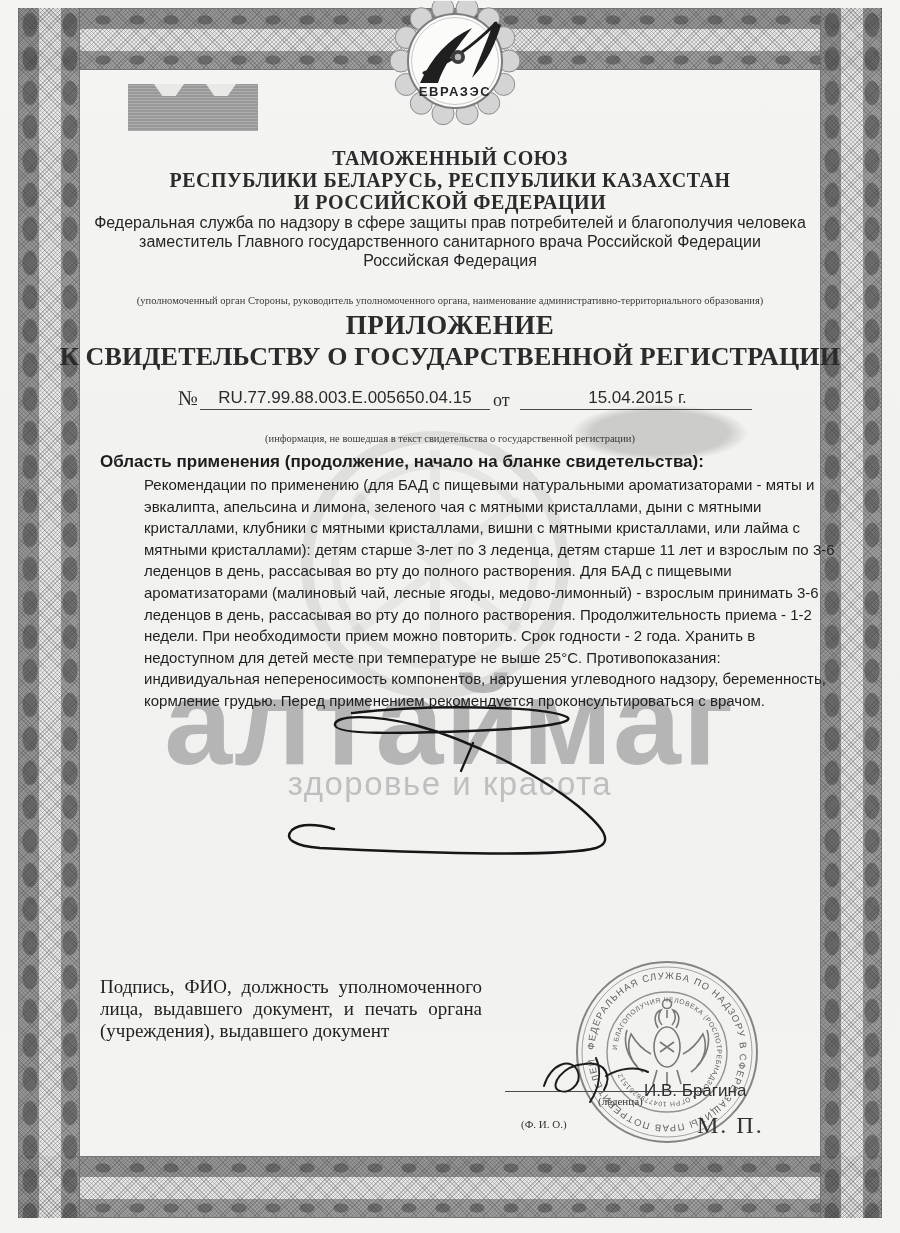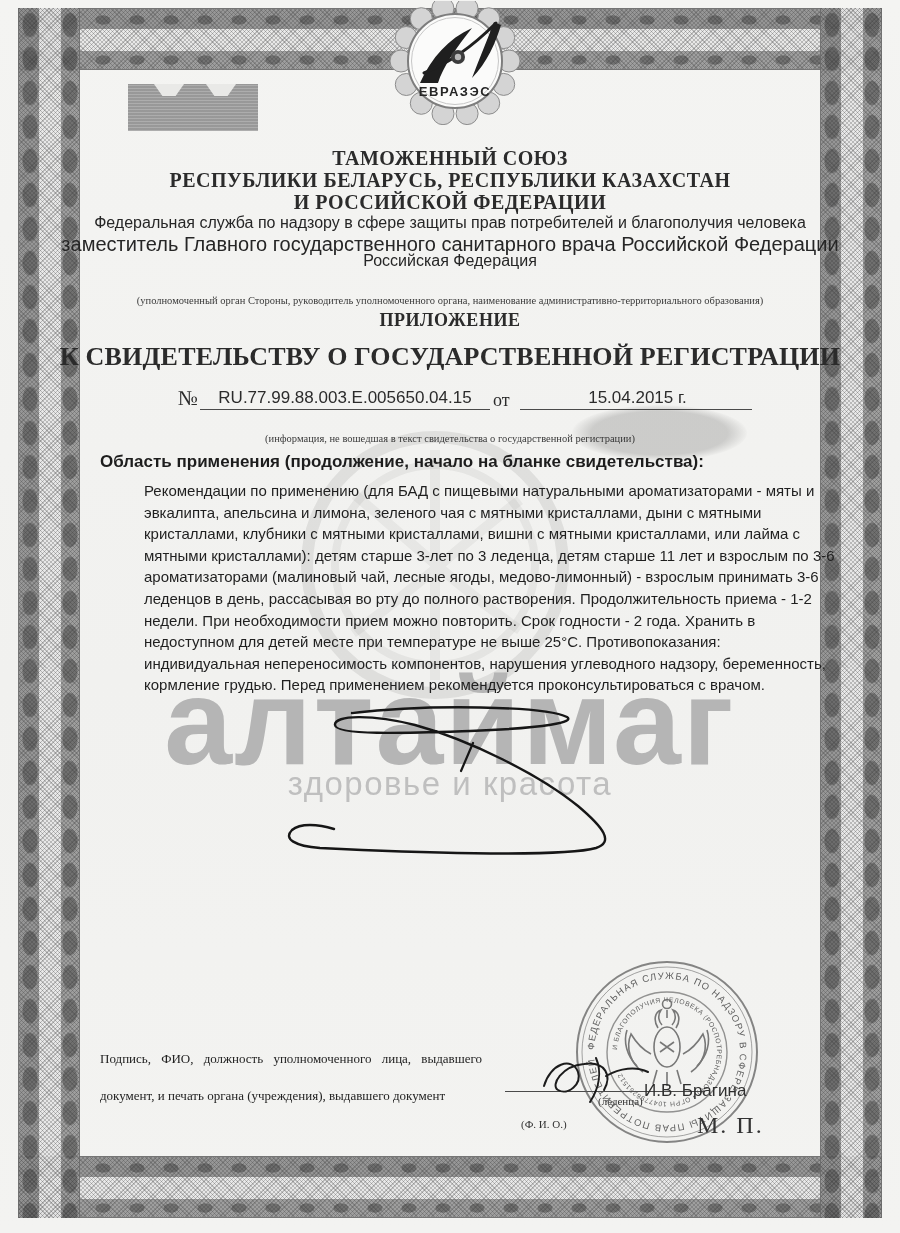--- a/index.html
+++ b/index.html
@@ -64,36 +64,36 @@
   
   .abs { position:absolute; }
   .ctr { left:0; width:900px; text-align:center; }
   .serifB { font-family:"Liberation Serif",serif; font-weight:bold; }
   .sans  { font-family:"Liberation Sans",sans-serif; }
 
   #h1a { top:147px; font-size:20px; letter-spacing:.5px; }
   #h1b { top:169px; font-size:20px; letter-spacing:.5px; }
   #h1c { top:191px; font-size:20px; letter-spacing:.5px; }
   #h2a { top:214px; font-size:16px; color:#262626; }
-  #h2b { top:233px; font-size:20px; color:#262626; }
+  #h2b { top:233px; font-size:16px; color:#262626; }
   #h2c { top:252px; font-size:16px; color:#262626; }
   #authnote { top:295px; font-size:10.5px; color:#3a3a3a; }
-  #titleA { top:310px; font-size:18px; letter-spacing:.5px; }
+  #titleA { top:310px; font-size:27px; letter-spacing:.5px; }
   #titleB { top:342px; font-size:26px; letter-spacing:.2px; }
 
   #no-label   { left:178px; top:386px; font-size:21px; }
   #no-value   { left:205px; top:388px; width:280px; text-align:center; font-size:17px; }
   #uline1     { left:200px; top:409px; width:290px; border-top:1.5px solid #4a4a4a; }
   #from-label { left:493px; top:390px; font-size:18px; }
   #date-value { left:525px; top:388px; width:225px; text-align:center; font-size:17px; }
   #uline2     { left:520px; top:409px; width:232px; border-top:1.5px solid #4a4a4a; }
   #infonote   { top:433px; font-size:10.5px; color:#3a3a3a; }
 
   #body { left:100px; top:452px; width:708px; z-index:3; }
-  #body .bh { font-family:"Liberation Sans",sans-serif; font-weight:bold; font-size:17px; margin-bottom:8px; color:#1d1d1d; }
+  #body .bh { font-family:"Liberation Sans",sans-serif; font-weight:bold; font-size:17px; margin-bottom:2px; color:#1d1d1d; }
   #body .bl { font-family:Liberation Sans, sans-serif; font-size:15px; line-height:21.6px; white-space:nowrap; color:#1f1f1f;margin-left:44px; }
 
   
   #wm-brand {
     top:652px; z-index:2;
     font-family:"Liberation Sans",sans-serif; font-weight:bold;
     font-size:122px; letter-spacing:2px; color:#b5b5b5;
   }
   #wm-tag {
     top:765px; z-index:2;
@@ -104,22 +104,22 @@
   #ghost-blob {
     left:572px; top:405px; width:175px; height:56px; z-index:1;
     background:radial-gradient(ellipse at center, rgba(30,30,30,.18) 0 55%, rgba(30,30,30,0) 72%);
     border-radius:50%;
   }
 
   #sig-flourish { left:250px; top:660px; width:420px; height:220px; z-index:4; }
 
   
   #foot-note {
-    left:100px; top:1040px; width:382px; z-index:3;
-    font-size:13px; line-height:37px; text-align:justify; color:#222;
+    left:100px; top:976px; width:382px; z-index:3;
+    font-size:19px; line-height:22px; text-align:justify; color:#222;
   }
   #sig-line  { left:505px; top:1091px; width:200px; border-top:1px solid #4a4a4a; z-index:2; }
   #fio-label { left:521px; top:1118px; font-size:11px; color:#333; z-index:2; }
   #sign-label{ left:598px; top:1095px; font-size:11px; color:#333; z-index:2; }
   #signer    { left:644px; top:1060px; font-size:17px; color:#2e2e2e; z-index:5;margin-top:21px; }
   #mp-label  { left:697px; top:1112px; font-size:24px; letter-spacing:2px; color:#333; z-index:5; }
   #stamp     { left:565px; top:952px; width:205px; height:205px; z-index:4; opacity:.88; }
   #stamp-sig { left:536px; top:1038px; width:140px; height:70px; z-index:5; }
 </style>
 </head>
@@ -188,20 +188,21 @@
     <circle cx="140" cy="140" r="100" fill="none" stroke="rgba(30,30,30,0.06)" stroke-width="8"></circle>
     <path d="M60 70 C120 120 160 160 225 205 M225 75 C165 120 120 165 58 208 M140 25 L140 255" stroke="rgba(30,30,30,0.05)" stroke-width="10" fill="none"></path>
   </svg>
 
   <div id="body" class="abs">
     <div class="bh">Область применения (продолжение, начало на бланке свидетельства):</div>
     <div class="bl">Рекомендации по применению (для БАД с пищевыми натуральными ароматизаторами - мяты и</div>
     <div class="bl">эвкалипта, апельсина и лимона, зеленого чая с мятными кристаллами, дыни с мятными</div>
     <div class="bl">кристаллами, клубники с мятными кристаллами, вишни с мятными кристаллами, или лайма с</div>
     <div class="bl">мятными кристаллами): детям старше 3-лет по 3 леденца, детям старше 11 лет и взрослым по 3-6</div>
+    <div class="bl">леденцов в день, рассасывая во рту до полного растворения. Для БАД с пищевыми</div>
     <div class="bl">ароматизаторами (малиновый чай, лесные ягоды, медово-лимонный) - взрослым принимать 3-6</div>
     <div class="bl">леденцов в день, рассасывая во рту до полного растворения. Продолжительность приема - 1-2</div>
     <div class="bl">недели. При необходимости прием можно повторить. Срок годности - 2 года. Хранить в</div>
     <div class="bl">недоступном для детей месте при температуре не выше 25°С. Противопоказания:</div>
     <div class="bl">индивидуальная непереносимость компонентов, нарушения углеводного надзору, беременность,</div>
     <div class="bl">кормление грудью. Перед применением рекомендуется проконсультироваться с врачом.</div>
   </div>
 
   <div id="wm-brand" class="abs ctr">алтаймаг</div>
   <div id="wm-tag" class="abs ctr">здоровье и красота</div>

